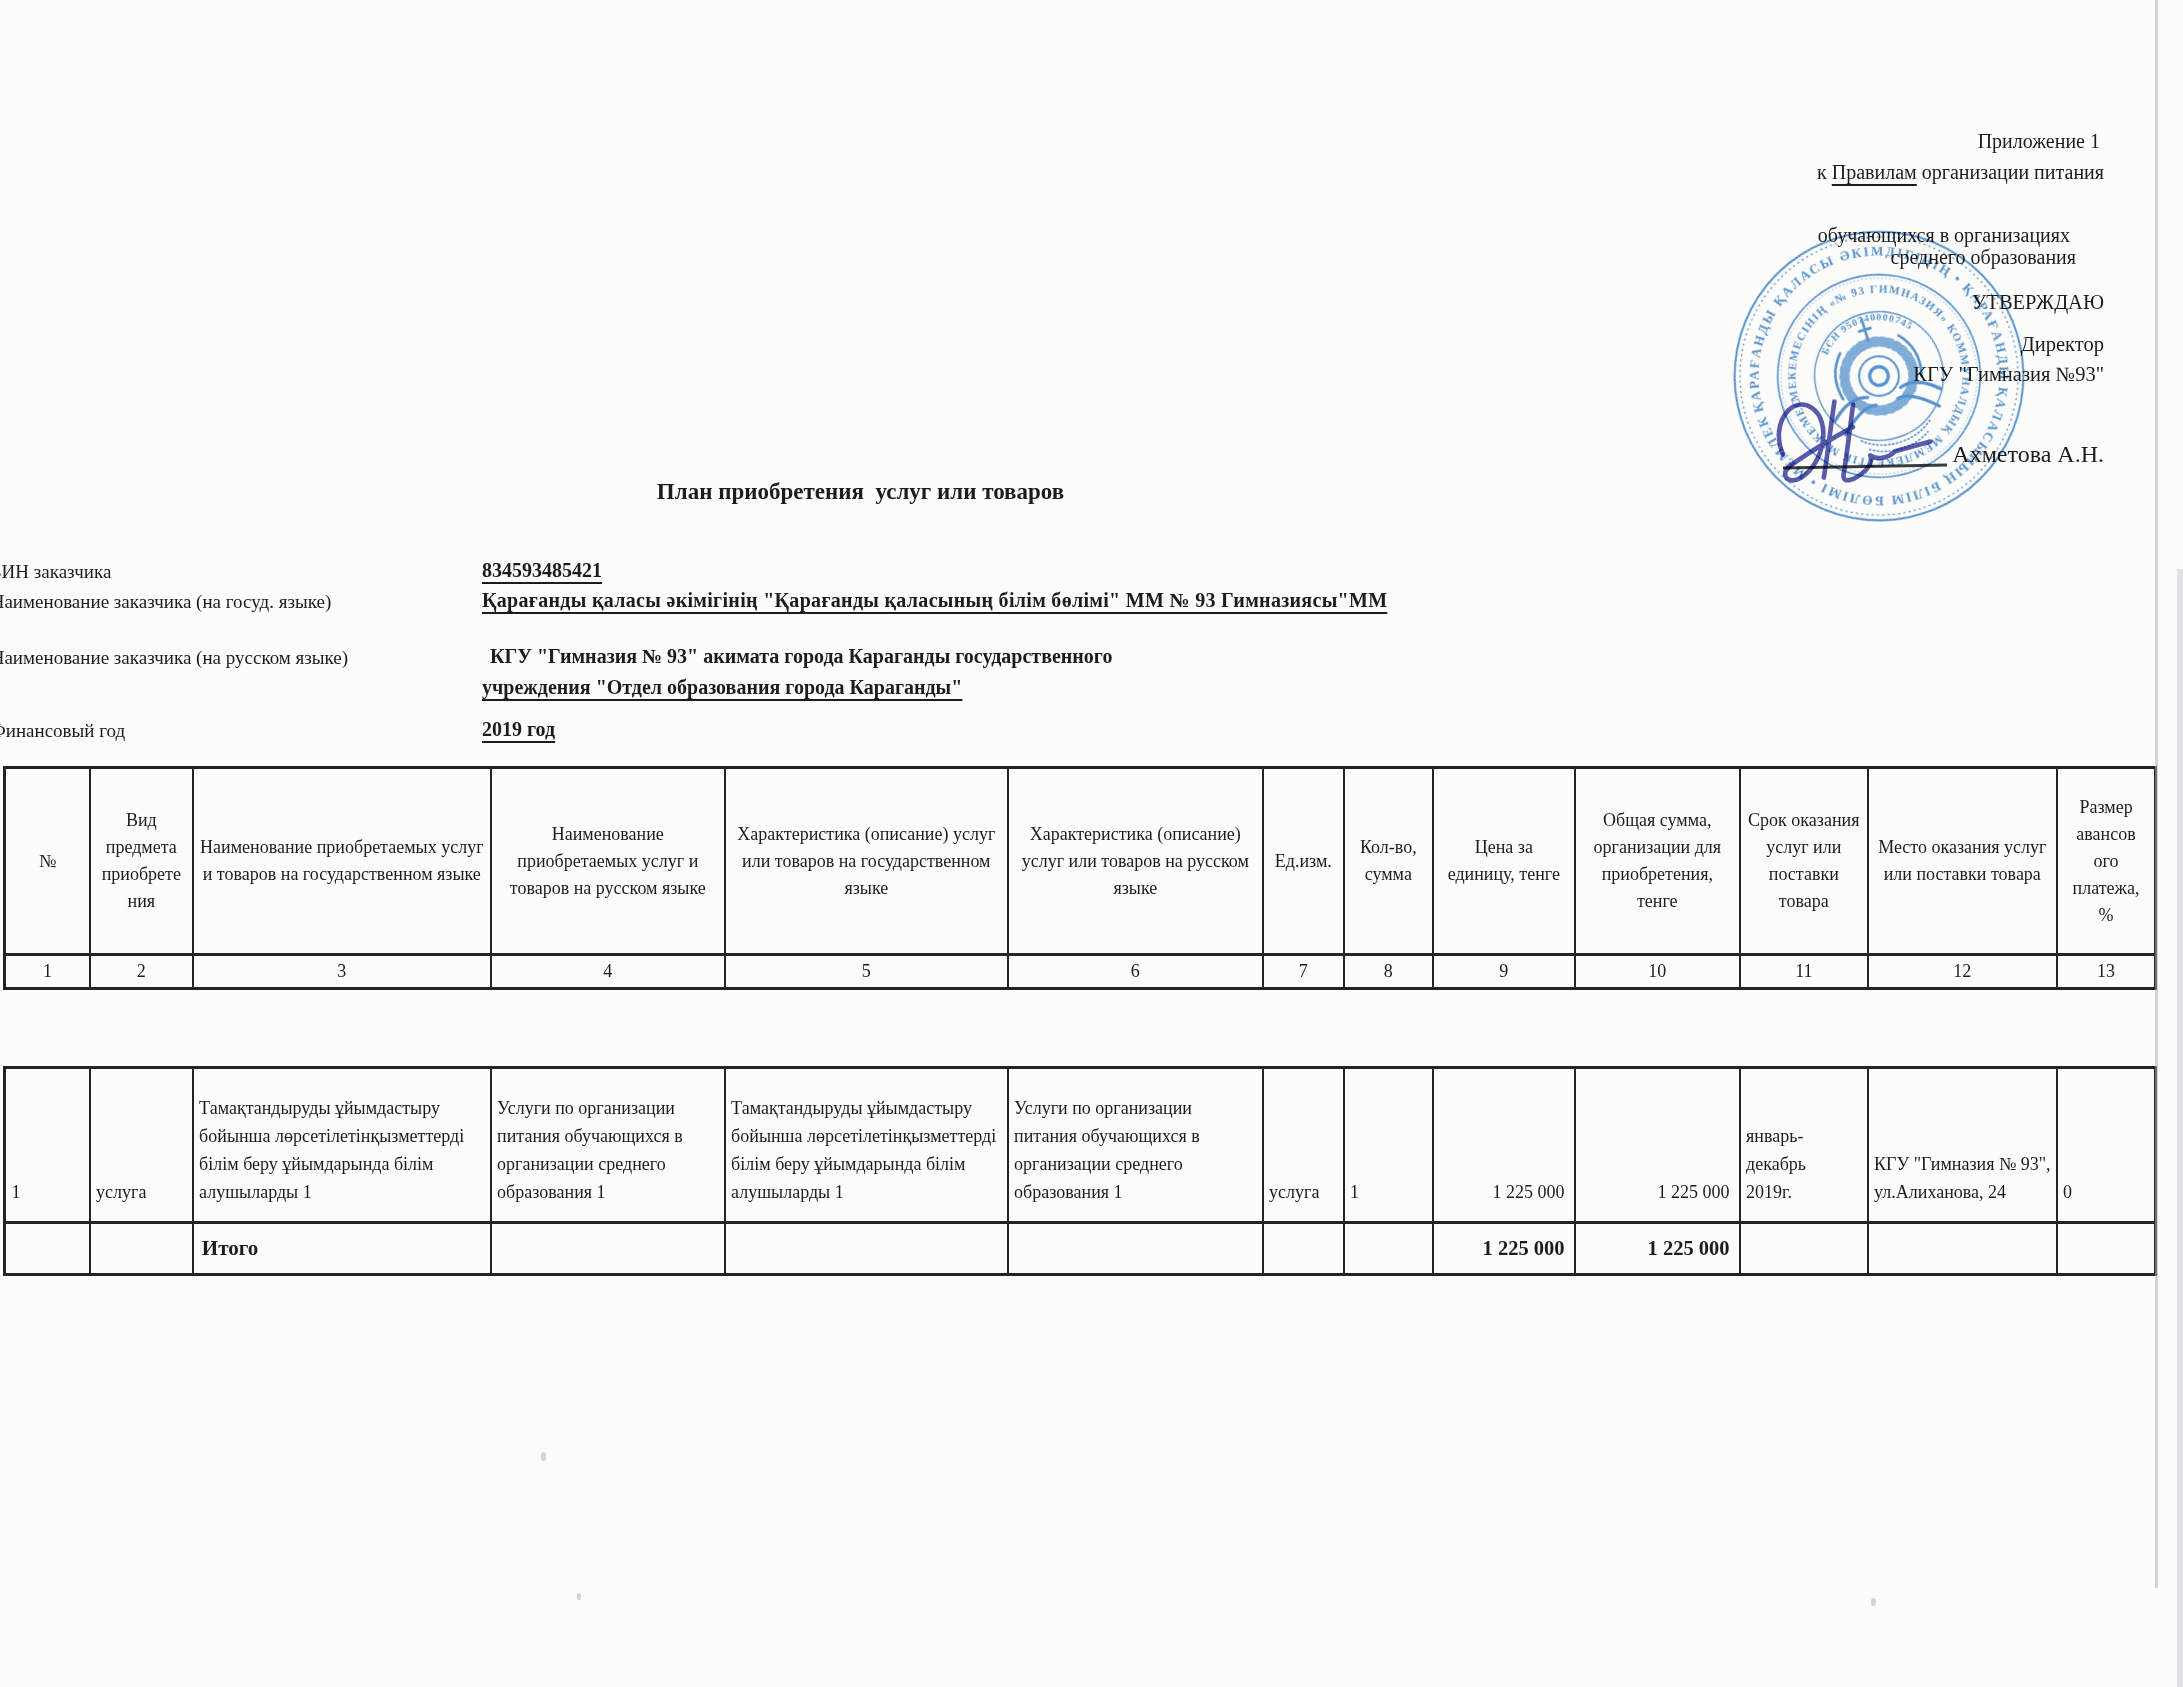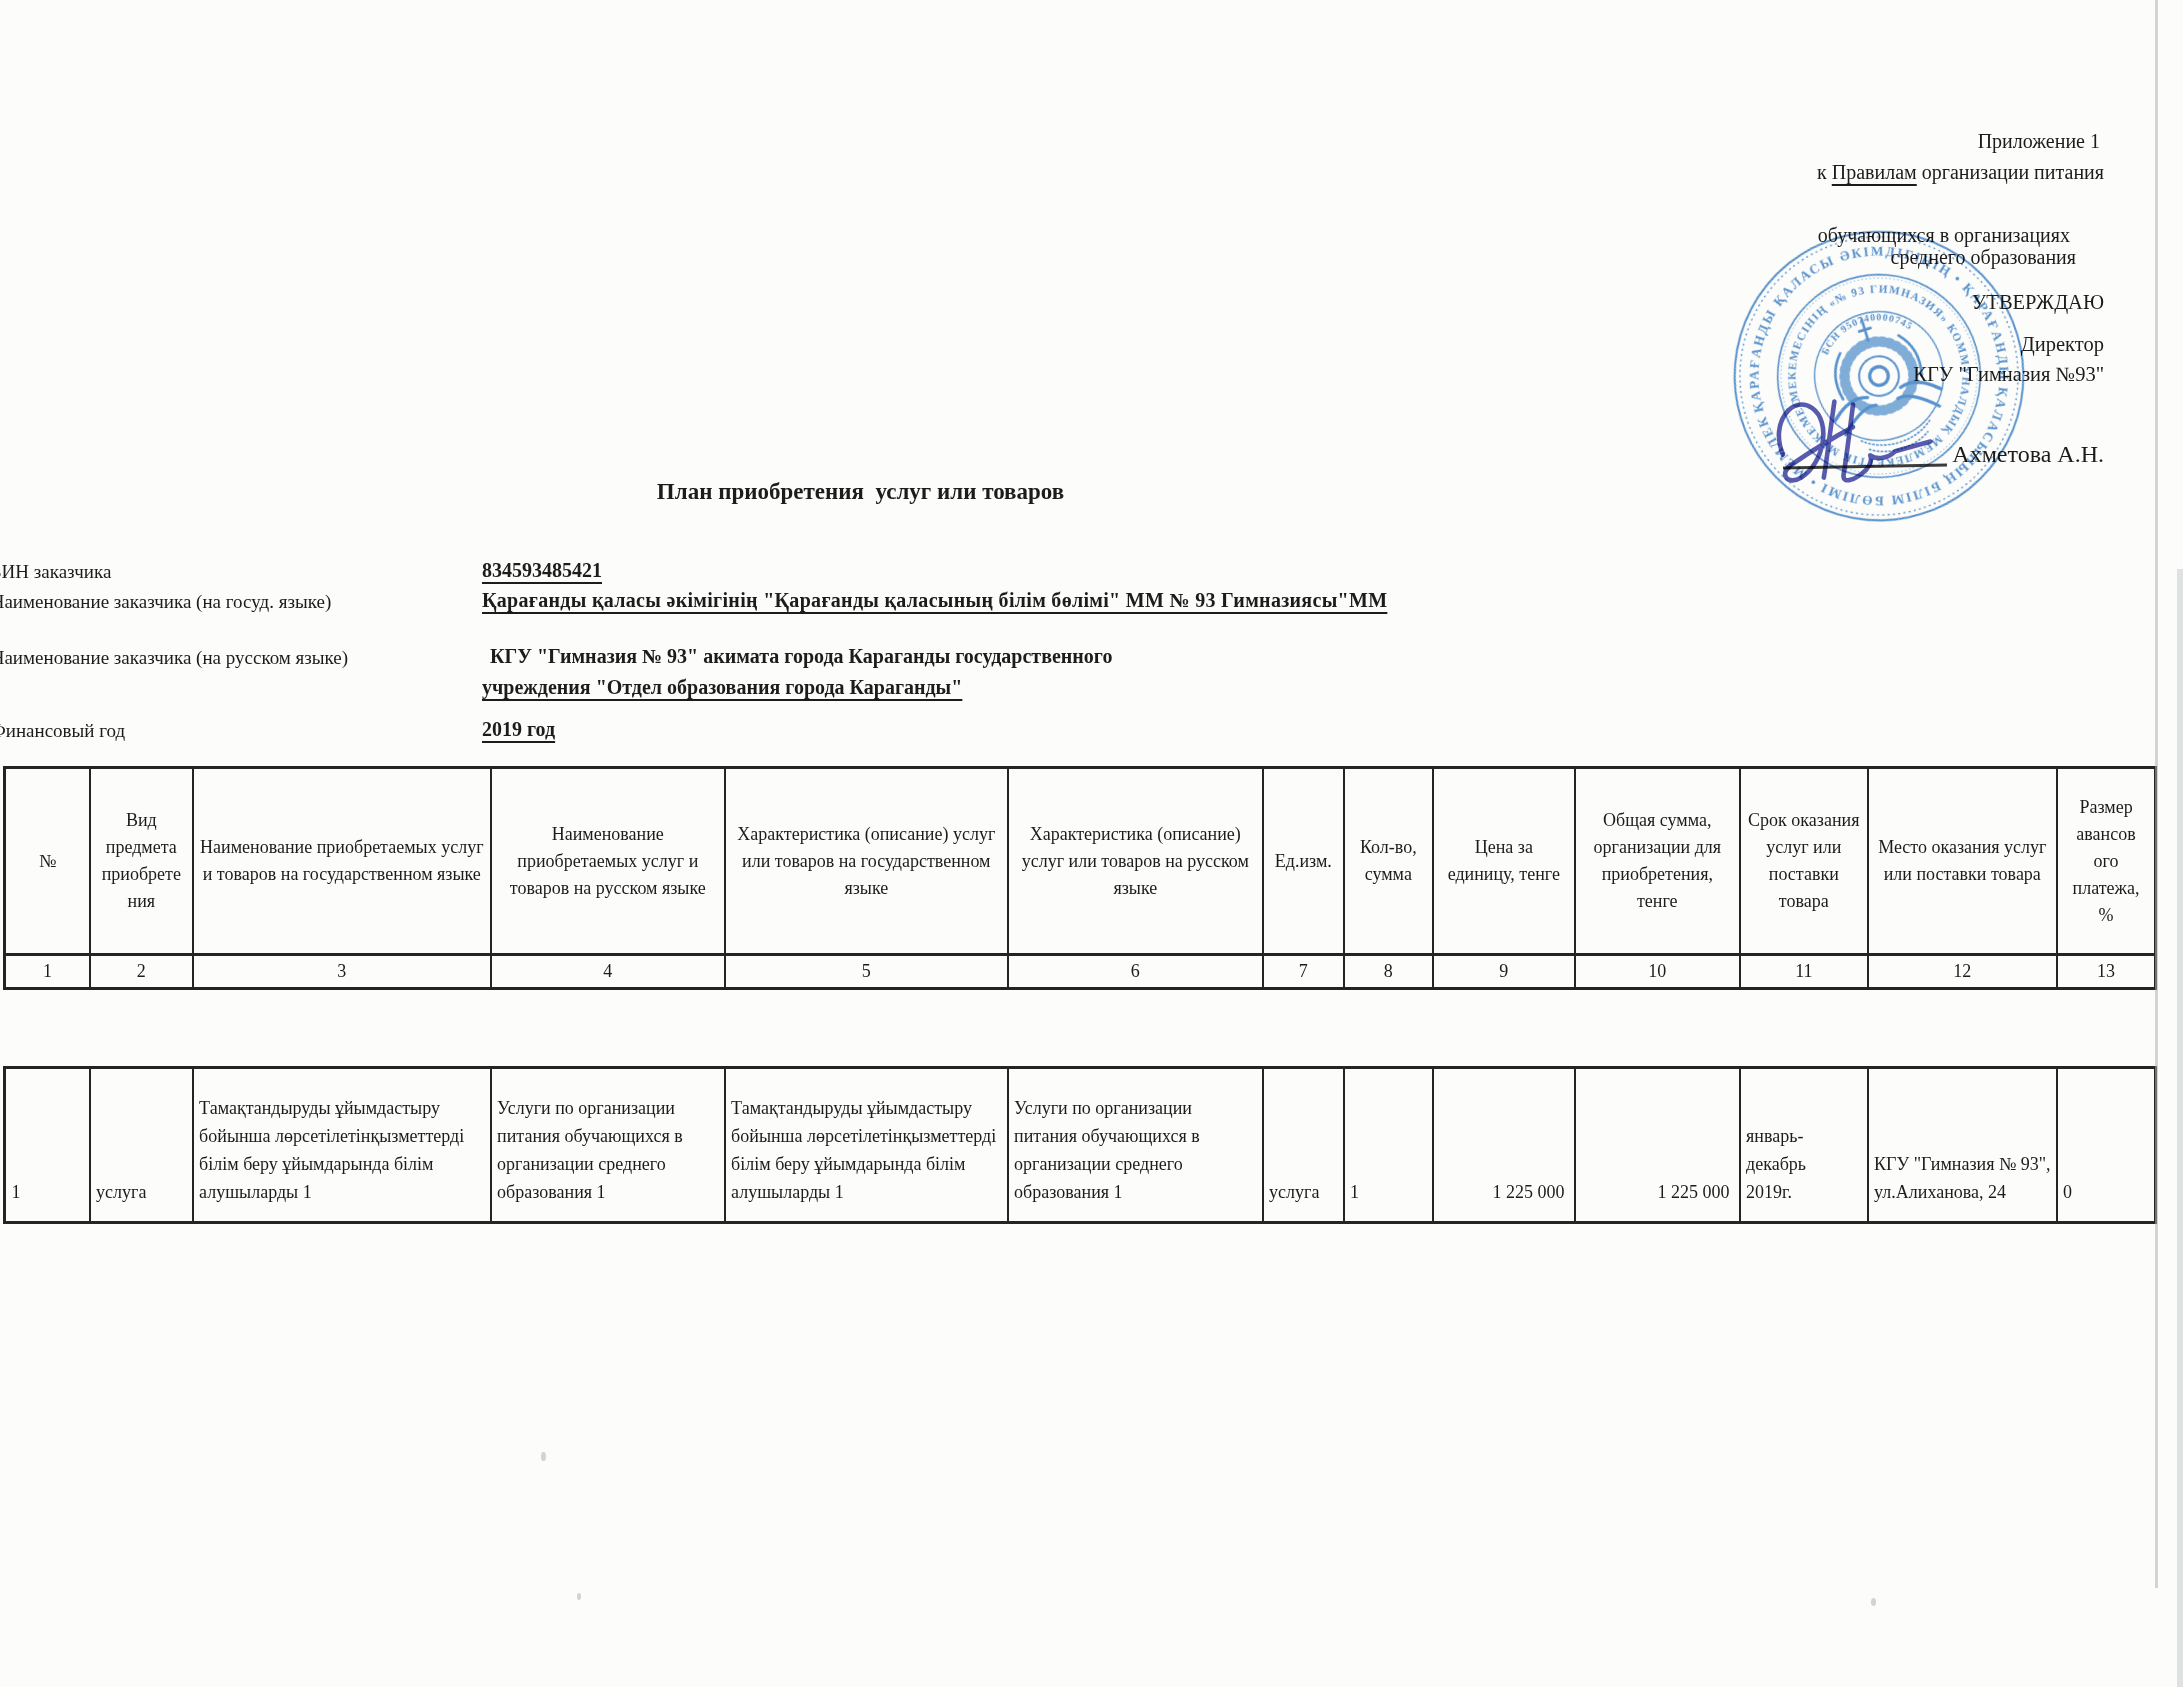--- a/index.html
+++ b/index.html
@@ -207,20 +207,35 @@
       <td>услуга</td>
       <td>1</td>
       <td class="numcell">1 225 000</td>
       <td class="numcell">1 225 000</td>
       <td class="prelines">январь-
 декабрь
 2019г.</td>
       <td>КГУ "Гимназия № 93", ул.Алиханова, 24</td>
       <td>0</td>
     </tr>
+    <tr class="trow">
+      <td></td>
+      <td></td>
+      <td class="tot-label">Итого</td>
+      <td></td>
+      <td></td>
+      <td></td>
+      <td></td>
+      <td></td>
+      <td class="tot-num">1 225 000</td>
+      <td class="tot-num">1 225 000</td>
+      <td></td>
+      <td></td>
+      <td></td>
+    </tr>
   </tbody>
     </table>
 
   <div class="scanline-v"></div>
   <div class="scanedge-r"></div>
   <div class="speck" style="left:1871px;top:1598px;width:5.3px;height:8px;"></div>
   <div class="speck" style="left:541px;top:1452px;width:4.6px;height:9.3px;"></div>
   <div class="speck" style="left:577px;top:1593px;width:4px;height:6.6px;"></div>
 
 </div>

